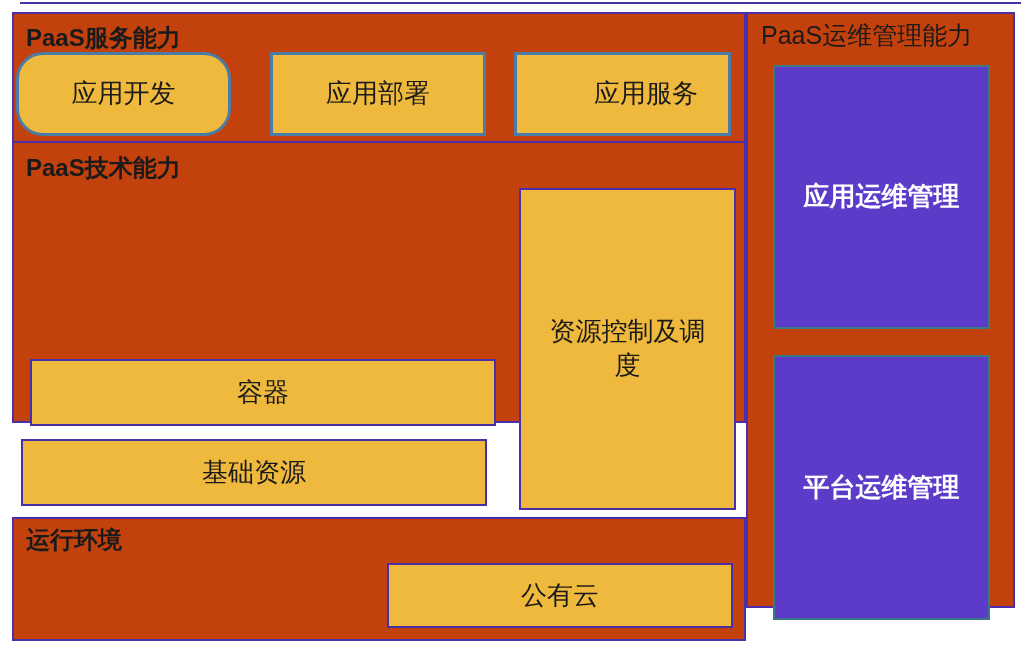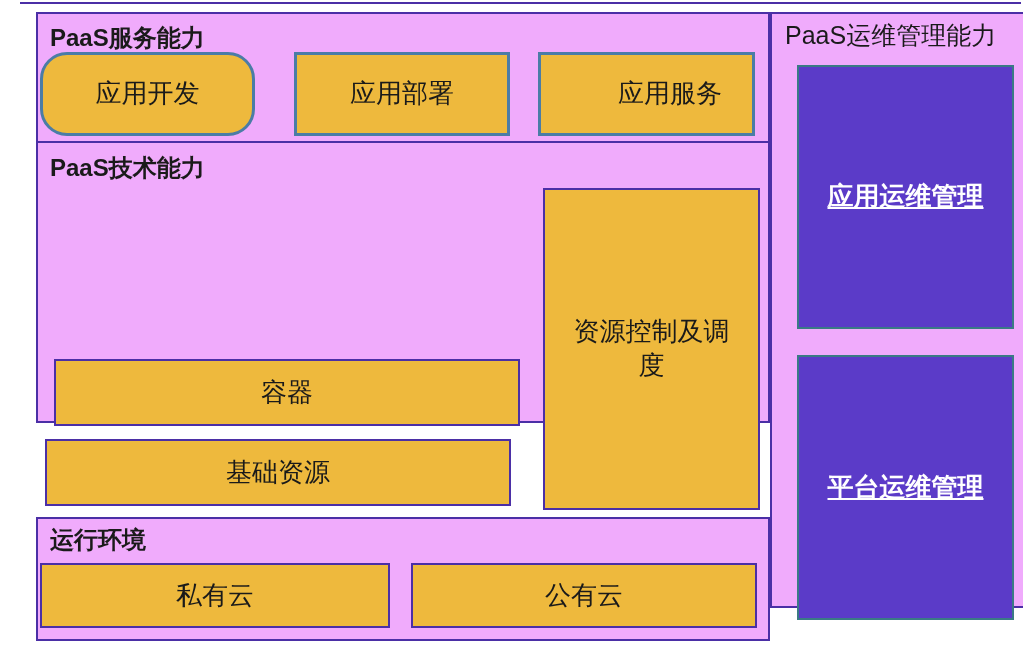--- a/index.html
+++ b/index.html
@@ -11,40 +11,39 @@
   .canvas {
     position:relative; width:1023px; height:649px;
     background:#ffffff; overflow:hidden;
   }
   .top-rule {
     position:absolute; left:20px; top:2px; width:1001px; height:2px;
     background:var(--purple-border,#4B2FA6);
   }
   .sec {
     position:absolute; border:2px solid var(--purple-border,#4B2FA6);
-    background:#f0abfc;
-    margin-left:24px;
+    background:#c2410c;
   }
   .sec-title {
     position:absolute; font-size:24px; font-weight:bold;
     color:var(--label-text,#1a1a1a); white-space:nowrap; line-height:1.1;
   }
   .sec-title.regular { font-weight:normal; font-size:25px; }
   .box {
     position:absolute; display:flex; align-items:center; justify-content:center;
     text-align:center; font-size:26px; line-height:1.3;
     color:var(--label-text,#1a1a1a);
     background:var(--orange-fill,#EEB93D);
   }
   .box.steel  { border:3px solid var(--steel-blue-border,#4B7CA6); }
   .box.purple { border:2px solid var(--purple-border,#4B2FA6); }
   .box.violet {
     background:var(--violet-fill,#5B3BC8);
     border:2px solid var(--teal-border,#3A7A85);
-    color:var(--violet-label-text,#ffffff); font-weight:bold;text-decoration:underline;
+    color:var(--violet-label-text,#ffffff); font-weight:bold;
   }
 </style>
 </head>
 <body>
 
 <div class="canvas">
 
   <div class="top-rule"></div>
 
   <div class="sec" style="left:12px; top:12px; width:734px; height:131px;">
@@ -56,21 +55,20 @@
 
   <div class="sec" style="left:12px; top:141px; width:734px; height:282px;">
     <div class="sec-title" style="left:12px; top:12px;">PaaS技术能力</div>
     <div class="box purple" style="left:16px; top:216px; width:466px; height:67px;">容器</div>
     <div class="box purple" style="left:7px; top:296px; width:466px; height:67px;">基础资源</div>
     <div class="box purple" style="left:505px; top:45px; width:217px; height:322px; padding:0 24px;">资源控制及调度</div>
   </div>
 
   <div class="sec" style="left:12px; top:517px; width:734px; height:124px;">
     <div class="sec-title" style="left:12px; top:8px;">运行环境</div>
-    <div class="box purple" style="left:2px; top:44px; width:350px; height:65px;">私有云</div>
     <div class="box purple" style="left:373px; top:44px; width:346px; height:65px;">公有云</div>
   </div>
 
   <div class="sec" style="left:746px; top:12px; width:269px; height:596px;">
     <div class="sec-title regular" style="left:13px; top:8px;">PaaS运维管理能力</div>
     <div class="box violet" style="left:25px; top:51px; width:217px; height:264px;">应用运维管理</div>
     <div class="box violet" style="left:25px; top:341px; width:217px; height:265px;">平台运维管理</div>
   </div>
 
 </div>

